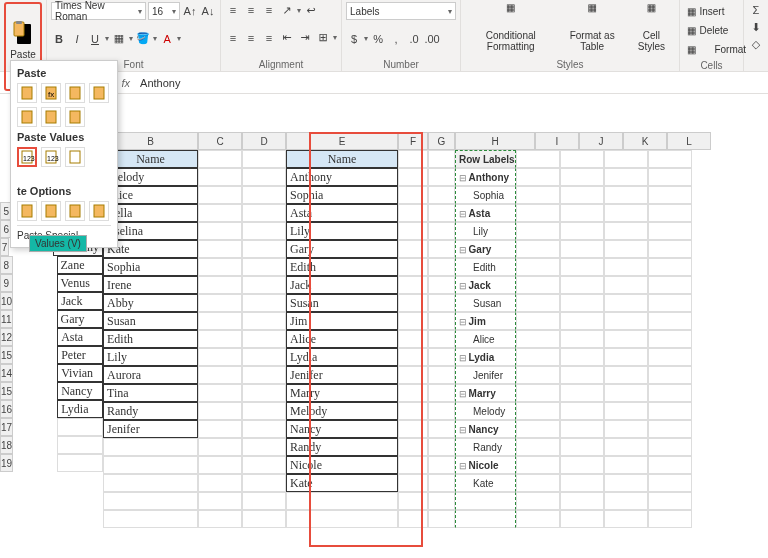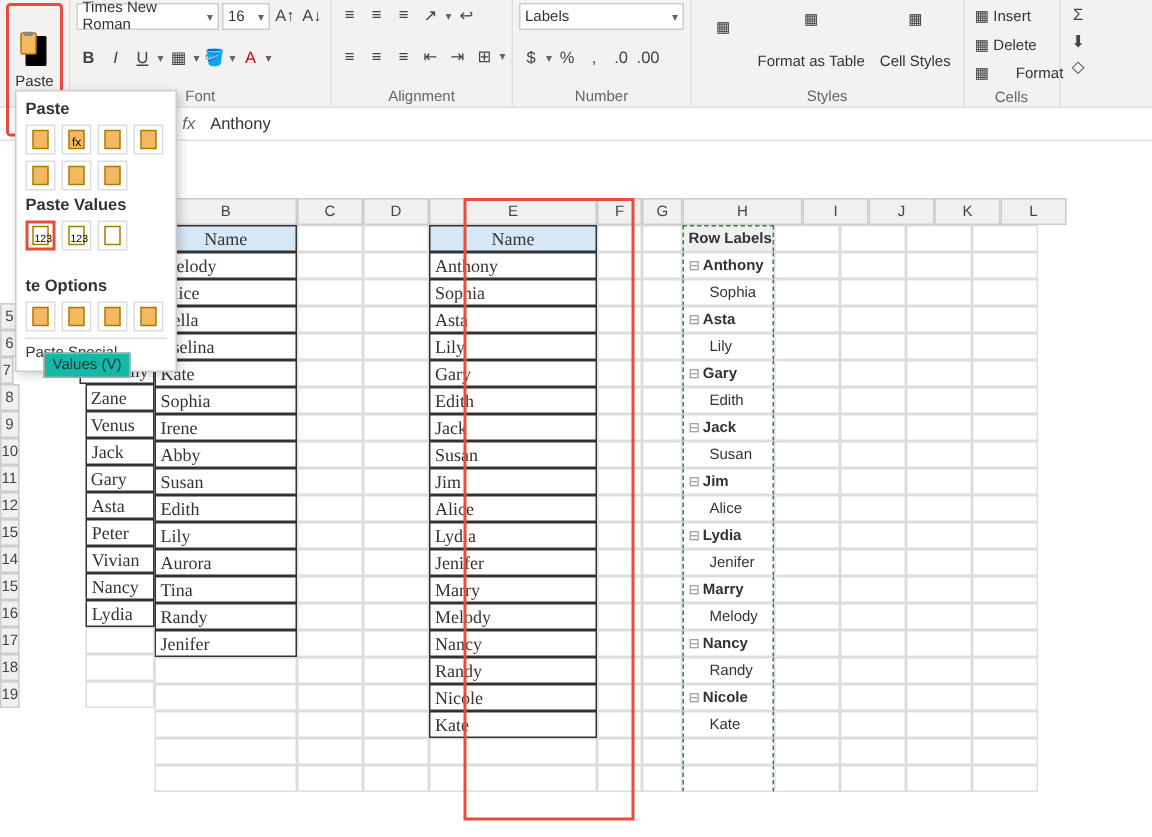--- a/index.html
+++ b/index.html
@@ -158,20 +158,21 @@
       <span class="rbtn mini-icon">.0</span>
       <span class="rbtn mini-icon">.00</span>
     </div>
     <div class="rgroup-label">Number</div>
   </div>
 
   <div class="rgroup">
     <div class="rrow" style="height:50px">
       <div class="big-btn">
           <div class="bi">▦</div>
+          <span>Conditional Formatting</span>
         </div>
       <div class="big-btn">
           <div class="bi">▦</div>
           <span>Format as Table</span>
         </div>
       <div class="big-btn">
           <div class="bi">▦</div>
           <span>Cell Styles</span>
         </div>
     </div>

